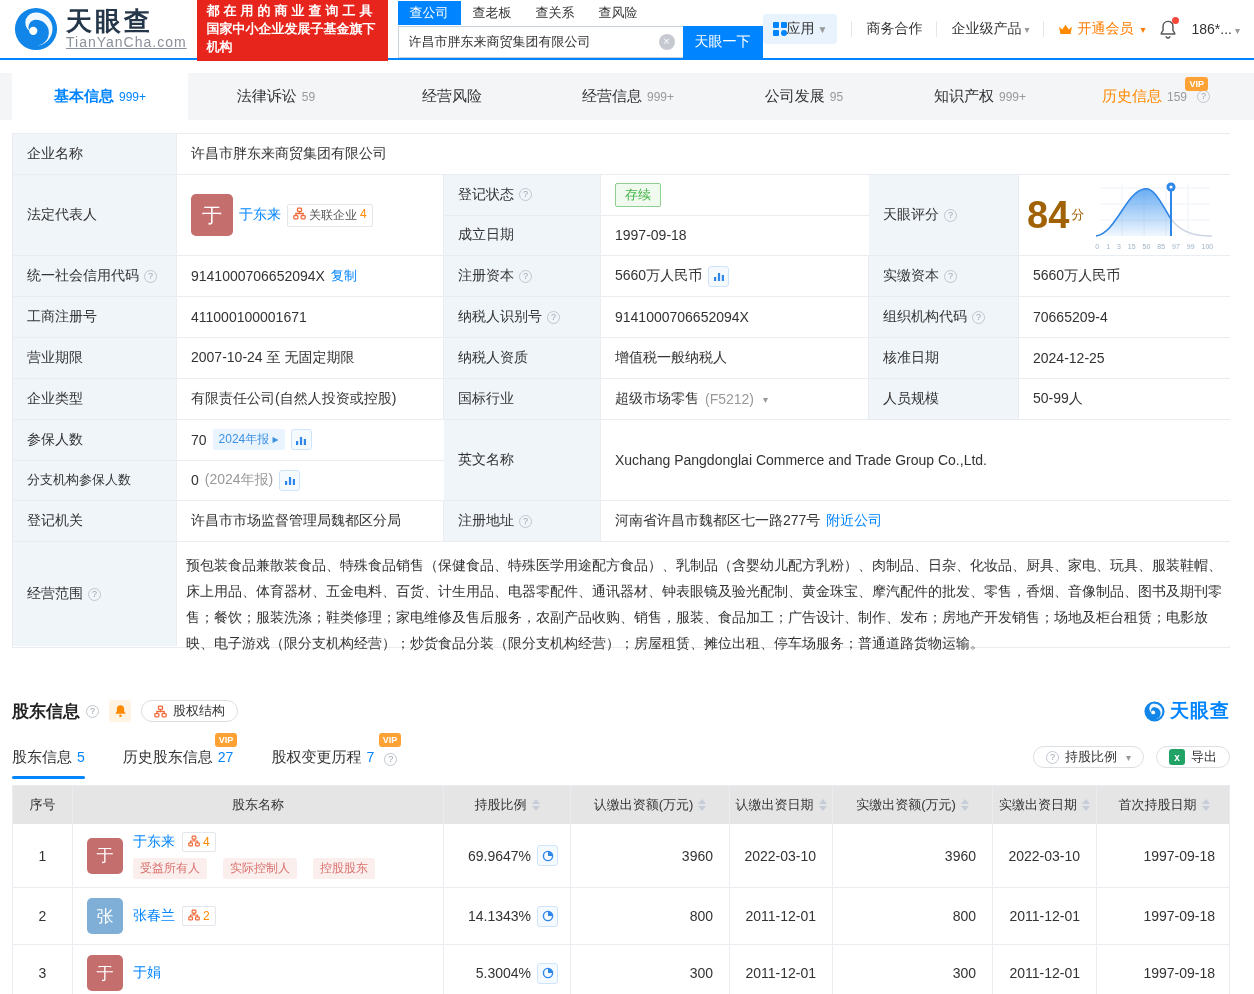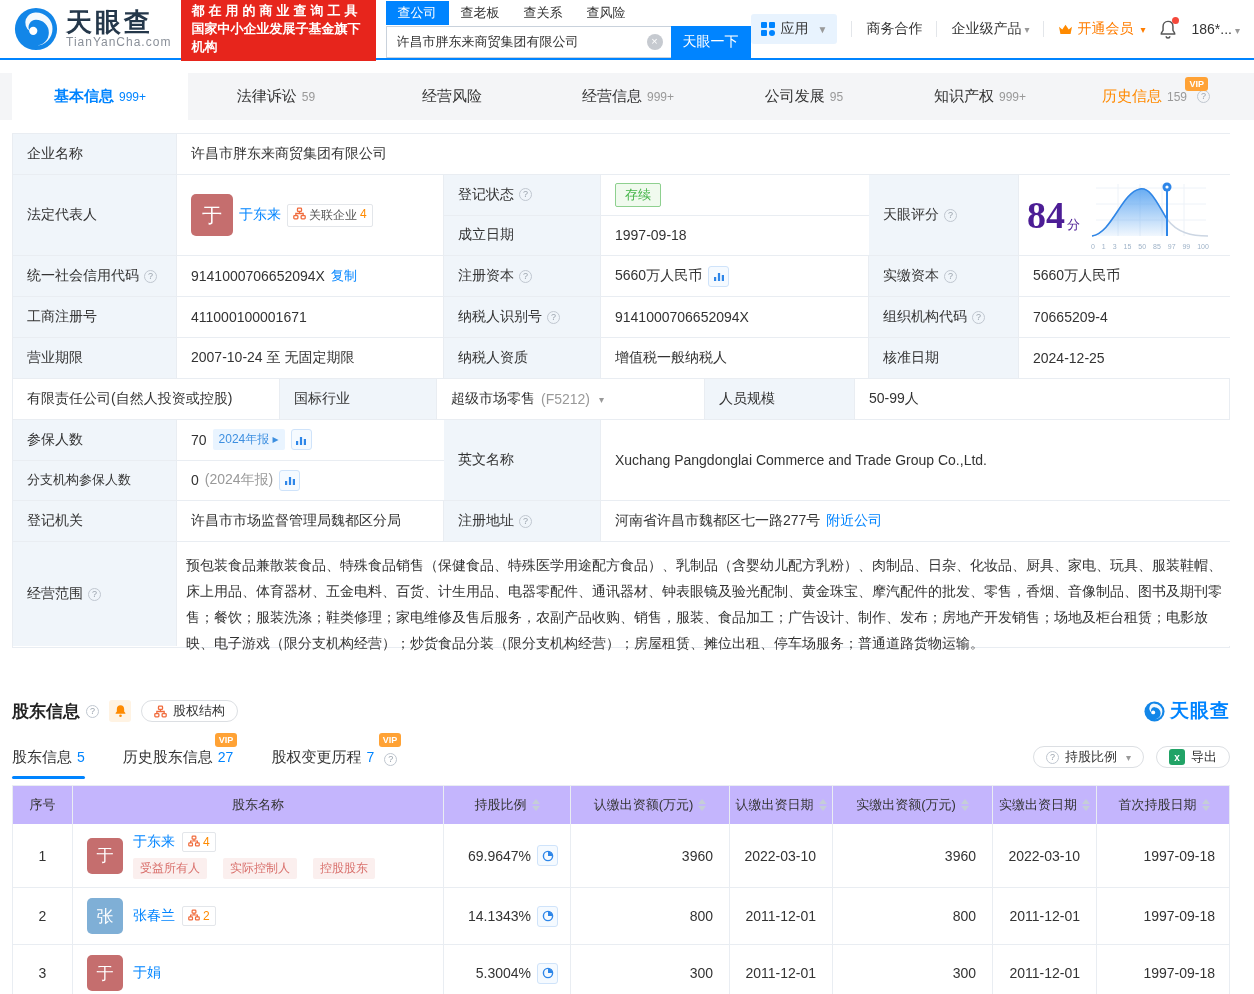--- a/index.html
+++ b/index.html
@@ -6,37 +6,37 @@
   html,body{width:1254px;height:994px;overflow:hidden;background:#fff;
     font-family:"Liberation Sans","DejaVu Sans",sans-serif;color:#333;}
   a{text-decoration:none;}
   .link{color:#0084ff;cursor:pointer;}
   .q{display:inline-block;width:13px;height:13px;line-height:11px;border:1px solid #c0c7d0;border-radius:50%;
      color:#9aa3ad;font-size:9px;text-align:center;margin-left:5px;font-style:normal;flex:none;}
   
   #hd{height:60px;border-bottom:2px solid #0084ff;display:flex;align-items:center;padding:0 14px;background:#fff;}
   .logo{display:flex;align-items:center;gap:8px;}
   .logo-txt .cn{font-size:26px;font-weight:bold;color:#24374a;letter-spacing:3px;line-height:26px;}
-  .logo-txt .en{font-size:12px;color:#8a9099;letter-spacing:1px;}
+  .logo-txt .en{font-size:14px;color:#8a9099;letter-spacing:1px;text-decoration:underline;}
   .promo{margin-left:10px;background:#e7251c;color:#fff;font-size:13px;font-weight:bold;
          padding:5px 10px;line-height:18px;width:228px;}
   .promo .l1{letter-spacing:4px;}
   .search{margin-left:10px;}
   #search-tabs{display:flex;font-size:13px;}
   .stab-s{padding:3px 12px;cursor:pointer;color:#333;}
   .stab-s.on{background:#0084ff;color:#fff;}
   .sbox{display:flex;margin-top:1px;}
   .sbox input{width:285px;height:32px;border:1px solid #c9d2dc;border-right:none;padding:0 28px 0 10px;
       font-size:13px;color:#333;outline:none;font-family:inherit;}
   .clr{position:relative;width:0;}
   .clr span{position:absolute;right:8px;top:8px;width:16px;height:16px;border-radius:50%;background:#c6cad0;
       color:#fff;font-size:11px;line-height:15px;text-align:center;cursor:pointer;}
   .sbtn{width:80px;height:32px;background:#0084ff;color:#fff;border:none;font-size:14px;cursor:pointer;font-family:inherit;}
   .hnav{margin-left:auto;display:flex;align-items:center;gap:14px;font-size:14px;white-space:nowrap;}
-  .appchip{display:flex;align-items:center;gap:6px;background:#e8f3fe;border-radius:3px;padding:6px 10px;cursor:pointer;}
+  .appchip{display:flex;align-items:center;gap:0;background:#e8f3fe;border-radius:3px;padding:6px 10px;cursor:pointer;}
   .sep{width:1px;height:16px;background:#e3e6ea;}
   .caret{font-size:10px;color:#999;margin-left:3px;}
   .vipnav{color:#ff7d00;display:flex;align-items:center;gap:4px;cursor:pointer;}
   .bell{position:relative;cursor:pointer;display:flex;}
   .bell .dot{position:absolute;top:-2px;right:-2px;width:7px;height:7px;border-radius:50%;background:#f5483b;}
   
   #main-tabs{display:flex;background:#f4f5f7;margin-top:13px;height:47px;padding-left:12px;}
   .mtab{width:176px;display:flex;align-items:center;justify-content:center;gap:5px;font-size:15px;
         cursor:pointer;position:relative;color:#333;}
   .mtab.active{background:#fff;color:#0084ff;font-weight:bold;}
@@ -65,21 +65,21 @@
   .avatar.red{background:#c56e6e;}
   .rel-badge{display:inline-flex;align-items:flex-start;gap:3px;border:1px solid #e3e6ea;border-radius:2px;
              padding:2px 5px;font-size:12px;color:#555;background:#fff;cursor:pointer;}
   .rel-badge b{color:#ff8a00;font-weight:normal;}
   .tag-green{color:#44b549;background:#f0faee;border:1px solid #8ed08f;padding:2px 9px;font-size:13px;border-radius:2px;}
   .icon-box{display:inline-flex;align-items:center;justify-content:center;width:21px;height:21px;
             border:1px solid #cfe3fa;border-radius:3px;background:#f5faff;cursor:pointer;flex:none;}
   .yrbadge{background:#e9f4ff;color:#3d8fe0;font-size:12px;padding:2px 6px;border-radius:2px;cursor:pointer;}
   .gray{color:#999;}
   .score-cell{gap:8px;padding:0 8px;}
-  .score{color:#4c1d95;display:flex;align-items:flex-end;flex:none;font-family:Liberation Serif, serif;}
+  .score{color:#a16207;display:flex;align-items:center;flex:none;}
   .score b{font-size:38px;font-weight:bold;line-height:1;}
   .score span{font-size:13px;margin-left:2px;}
   .chartwrap{width:124px;}
   #score-axis{display:flex;justify-content:space-between;font-size:7px;color:#9fb3c8;width:118px;margin:-2px auto 0;}
   .scopeval{align-items:flex-start;padding:10px 9px;line-height:26px;display:block;}
   
   .sh{margin:0 24px 0 12px;padding-top:50px;}
   .sh-head{display:flex;align-items:center;gap:10px;}
   .sh-title{font-size:17px;font-weight:bold;color:#222;}
   .bellchip{width:22px;height:22px;border-radius:3px;background:#fff3e3;display:flex;align-items:center;
@@ -94,21 +94,21 @@
   .stab .cnt{color:#0084ff;font-size:14px;}
   .stab.active::after{content:"";position:absolute;left:0;right:0;bottom:-12px;height:3px;background:#0084ff;border-radius:2px;}
   .stab .vipb{position:absolute;top:-15px;right:-4px;}
   .sh-actions{margin-left:auto;display:flex;gap:12px;}
   .xls{width:16px;height:16px;border-radius:3px;background:#21a366;color:#fff;font-size:10px;font-weight:bold;
        display:flex;align-items:center;justify-content:center;}
   .shtable{margin-top:17px;border:1px solid #e9edf2;border-bottom:none;width:1218px;}
   .shead,.srow{display:flex;}
   .sc{border-right:1px solid #e9edf2;display:flex;align-items:center;flex:none;}
   .shead .sc:last-child,.srow .sc:last-child{border-right:none;}
-  .shead{background:#c4b5fd;height:38px;}
+  .shead{background:#e5e5e5;height:38px;}
   .hc{justify-content:center;font-size:13px;color:#333;}
   .srow{border-bottom:1px solid #e9edf2;min-height:57px;}
   .srow .sc{justify-content:flex-end;padding-right:16px;font-size:14px;color:#333;}
   .sc0{width:60px;} .sc1{width:371px;} .sc2{width:127px;} .sc3{width:159px;}
   .sc4{width:103px;} .sc5{width:160px;text-align:center;} .sc6{width:104px;} .sc7{width:134px;}
   .srow .sc0{justify-content:center;padding-right:0;}
   .srow .sc1{justify-content:flex-start;padding:8px 10px 8px 14px;gap:10px;}
   .srow .sc2{gap:6px;padding-right:12px;}
   .namebox{display:flex;flex-direction:column;gap:6px;}
   .nameline{display:flex;align-items:center;gap:7px;font-size:14px;}
@@ -346,20 +346,21 @@
   <div class="trow">
     <div class="cl w1">营业期限</div>
     <div class="cv w2">2007-10-24 至 无固定期限</div>
     <div class="cl w3">纳税人资质</div>
     <div class="cv w4">增值税一般纳税人</div>
     <div class="cl w5">核准日期</div>
     <div class="cv w6">2024-12-25</div>
   </div>
 
   <div class="trow">
+    <div class="cl w1">企业类型</div>
     <div class="cv w2">有限责任公司(自然人投资或控股)</div>
     <div class="cl w3">国标行业</div>
     <div class="cv w4">
         <span>超级市场零售</span>
         <span class="gray">(F5212)</span>
         <span class="caret">▾</span>
       </div>
     <div class="cl w5">人员规模</div>
     <div class="cv w6">50-99人</div>
   </div>

